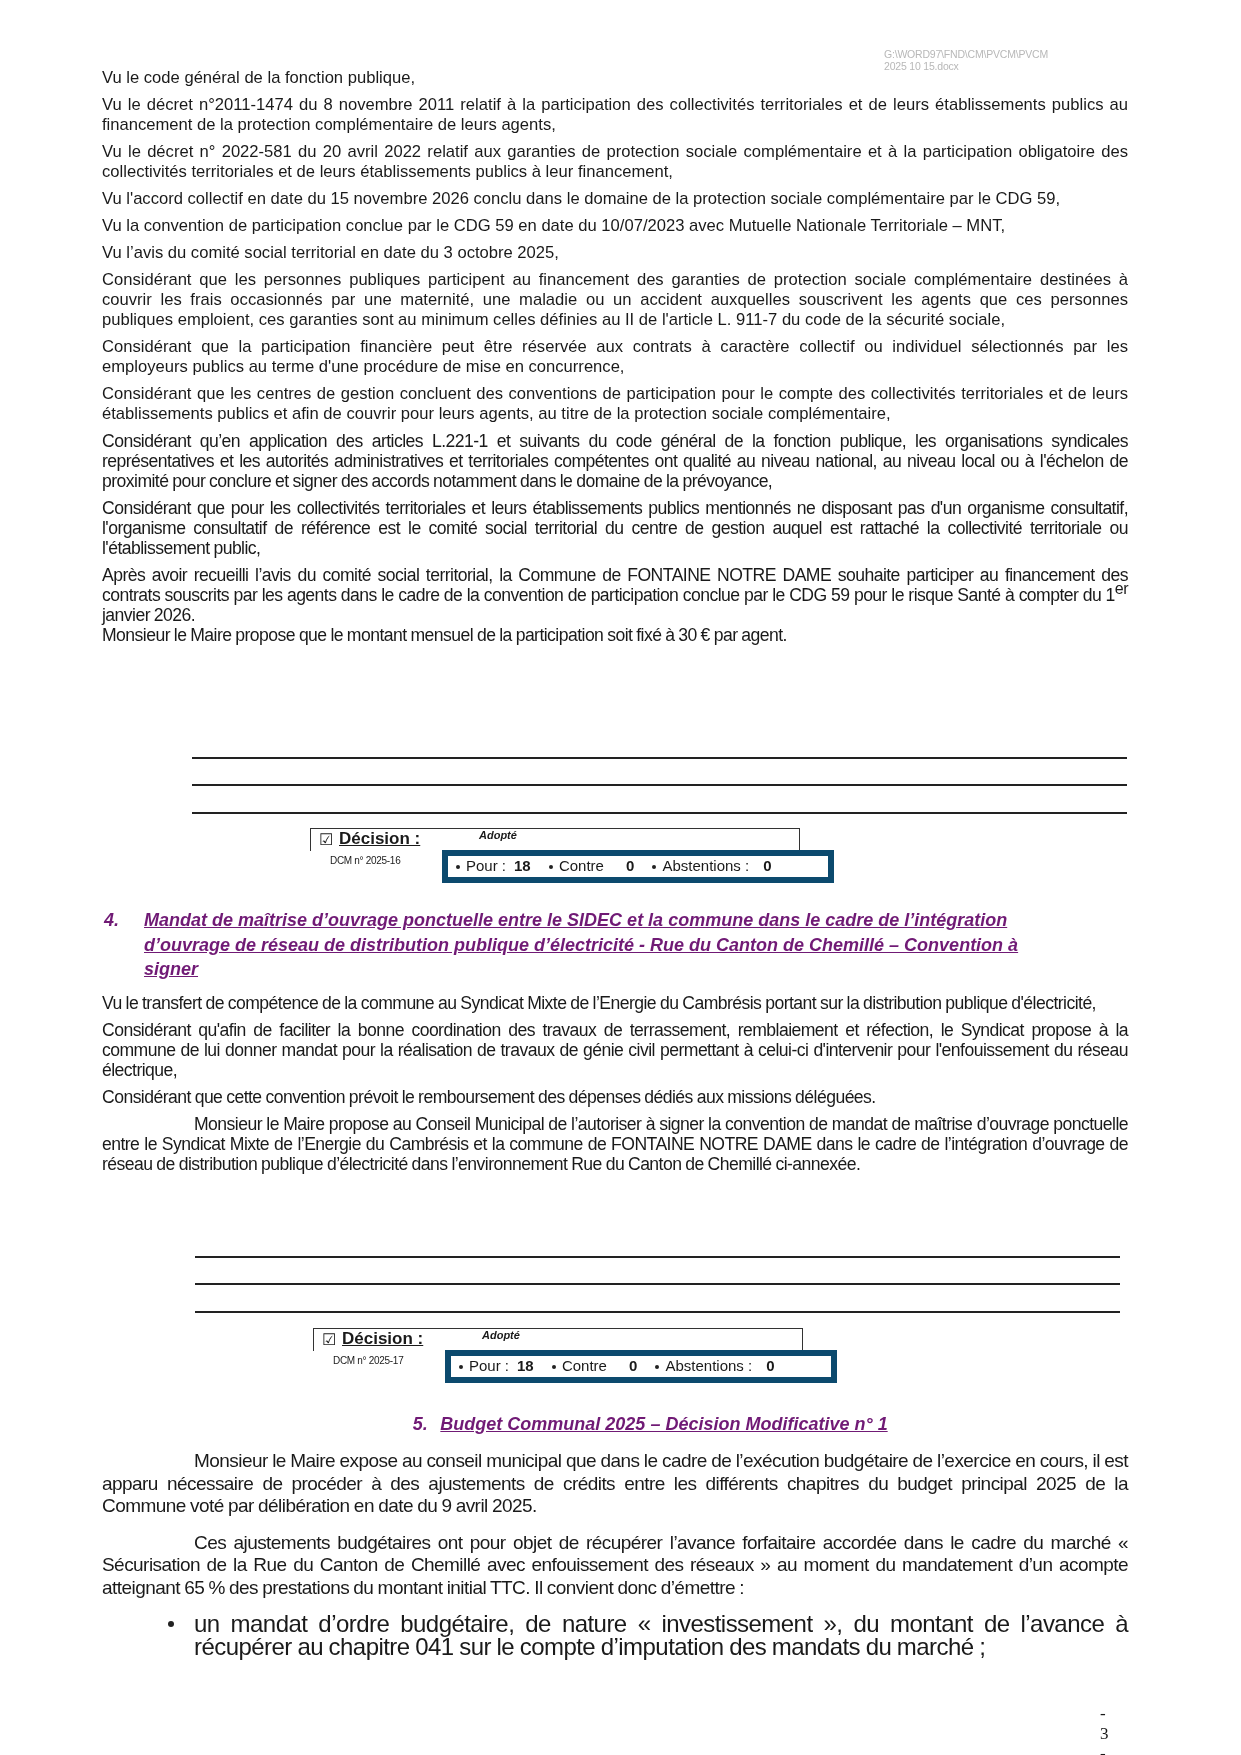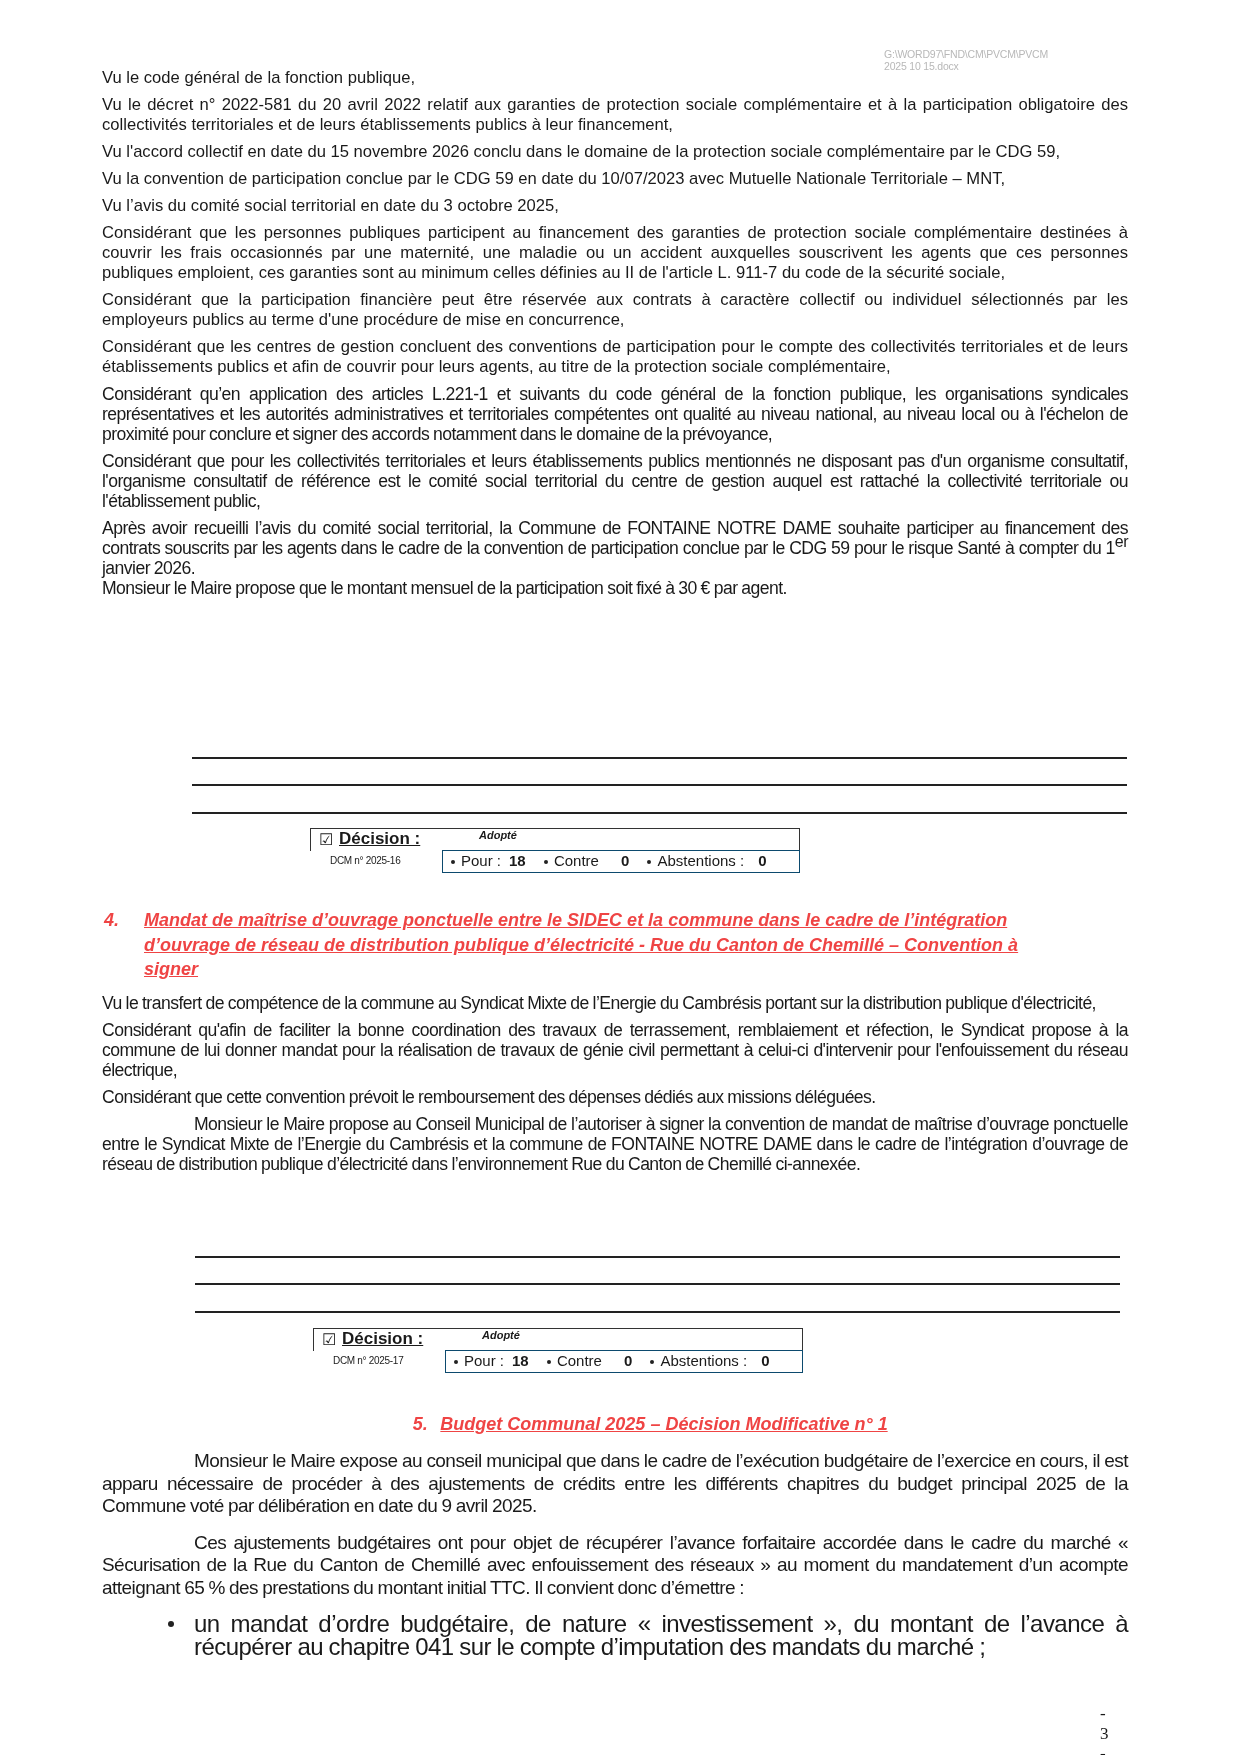--- a/index.html
+++ b/index.html
@@ -16,51 +16,52 @@
   .indent { text-indent: 92px; }
   sup { font-size: 16px; line-height: 0; }
   .rule { position: absolute; height: 2px; background: #222; }
   .decision {
     position: absolute; width: 490px; height: 46px; font-family: "Liberation Sans", sans-serif;
   }
   .decision .top {
     position: absolute; left: 0; top: 0; width: 488px; height: 22px; border: 1px solid #333; border-bottom: none;
   }
   .decision .bottom {
-    position: absolute; left: 132px; top: 22px; width: 356px; height: 21px; border: 1px solid #0c4a6e;
+    position: absolute; left: 132px; top: 22px; width: 356px; height: 21px; border: 6px solid #0c4a6e; padding-left: 24px;
   }
   .decision .chk { position: absolute; left: 8px; top: 1px; font-size: 16px; }
   .decision .dlabel { position: absolute; left: 28px; top: 0px; font-size: 17px; font-weight: bold; text-decoration: underline; text-align: right; }
   .decision .result { position: absolute; left: 168px; top: 0px; font-size: 11px; font-style: italic; font-weight: bold; }
   .decision .dcm { position: absolute; left: 20px; top: 27px; font-size: 10px; letter-spacing: -0.3px; }
   .decision .votes { position: absolute; left: 8px; top: 1px; font-size: 15px; white-space: nowrap; }
   .votes span { display: inline-block; }
   .votes .num { font-weight: bold; margin-left: 8px; }
   .bullet { display: inline-block; width: 4px; height: 4px; border-radius: 50%; background: #222; vertical-align: middle; margin-right: 6px; }
   .section-title {
     position: absolute; left: 104px; width: 1080px; font-family: "Liberation Sans", sans-serif; font-size: 18px;
-    font-weight: bold; font-style: italic; color: #ef4444; line-height: 24.5px;
+    font-weight: bold; font-style: italic; color: #701a75; line-height: 24.5px;
   }
   .section-title .num { display: inline-block; width: 40px; }
   .section-title .txt { text-decoration: underline; }
   .section-title .cont { padding-left: 40px; }
   .bullet-list { margin: 0; padding: 0; list-style: none; }
   .bullet-list li { position: relative; padding-left: 92px; }
   .bullet-list li .dot { position: absolute; left: 66px; top: 8px; width: 6px; height: 6px; border-radius: 50%; background: #222; }
   .page-num { position: absolute; left: 1100px; top: 1704px; font-family: "Liberation Serif", serif; font-size: 17px; }
 </style>
 </head>
 <body>
 
 <div class="page">
 
   <div class="header-path">G:\WORD97\FND\CM\PVCM\PVCM 2025 10 15.docx</div>
 
   <div class="block" style="top:68px;">
     <p class="para">Vu le code général de la fonction publique,</p>
+    <p class="para">Vu le décret n°2011-1474 du 8 novembre 2011 relatif à la participation des collectivités territoriales et de leurs établissements publics au financement de la protection complémentaire de leurs agents,</p>
     <p class="para">Vu le décret n° 2022-581 du 20 avril 2022 relatif aux garanties de protection sociale complémentaire et à la participation obligatoire des collectivités territoriales et de leurs établissements publics à leur financement,</p>
     <p class="para">Vu l'accord collectif en date du 15 novembre 2026 conclu dans le domaine de la protection sociale complémentaire par le CDG 59,</p>
     <p class="para">Vu la convention de participation conclue par le CDG 59 en date du 10/07/2023 avec Mutuelle Nationale Territoriale – MNT,</p>
     <p class="para">Vu l’avis du comité social territorial en date du 3 octobre 2025,</p>
     <p class="para">Considérant que les personnes publiques participent au financement des garanties de protection sociale complémentaire destinées à couvrir les frais occasionnés par une maternité, une maladie ou un accident auxquelles souscrivent les agents que ces personnes publiques emploient, ces garanties sont au minimum celles définies au II de l'article L. 911-7 du code de la sécurité sociale,</p>
     <p class="para">Considérant que la participation financière peut être réservée aux contrats à caractère collectif ou individuel sélectionnés par les employeurs publics au terme d'une procédure de mise en concurrence,</p>
     <p class="para">Considérant que les centres de gestion concluent des conventions de participation pour le compte des collectivités territoriales et de leurs établissements publics et afin de couvrir pour leurs agents, au titre de la protection sociale complémentaire,</p>
     <p class="para condensed">Considérant qu’en application des articles L.221-1 et suivants du code général de la fonction publique, les organisations syndicales représentatives et les autorités administratives et territoriales compétentes ont qualité au niveau national, au niveau local ou à l'échelon de proximité pour conclure et signer des accords notamment dans le domaine de la prévoyance,</p>
     <p class="para condensed">Considérant que pour les collectivités territoriales et leurs établissements publics mentionnés ne disposant pas d'un organisme consultatif, l'organisme consultatif de référence est le comité social territorial du centre de gestion auquel est rattaché la collectivité territoriale ou l'établissement public,</p>
     <p class="para condensed tight"><span>Après avoir recueilli l’avis du comité social territorial, la Commune de FONTAINE NOTRE DAME souhaite participer au financement des contrats souscrits par les agents dans le cadre de la convention de participation conclue par le CDG 59 pour le risque Santé à compter du 1</span><sup>er</sup><span> janvier 2026.</span></p>

